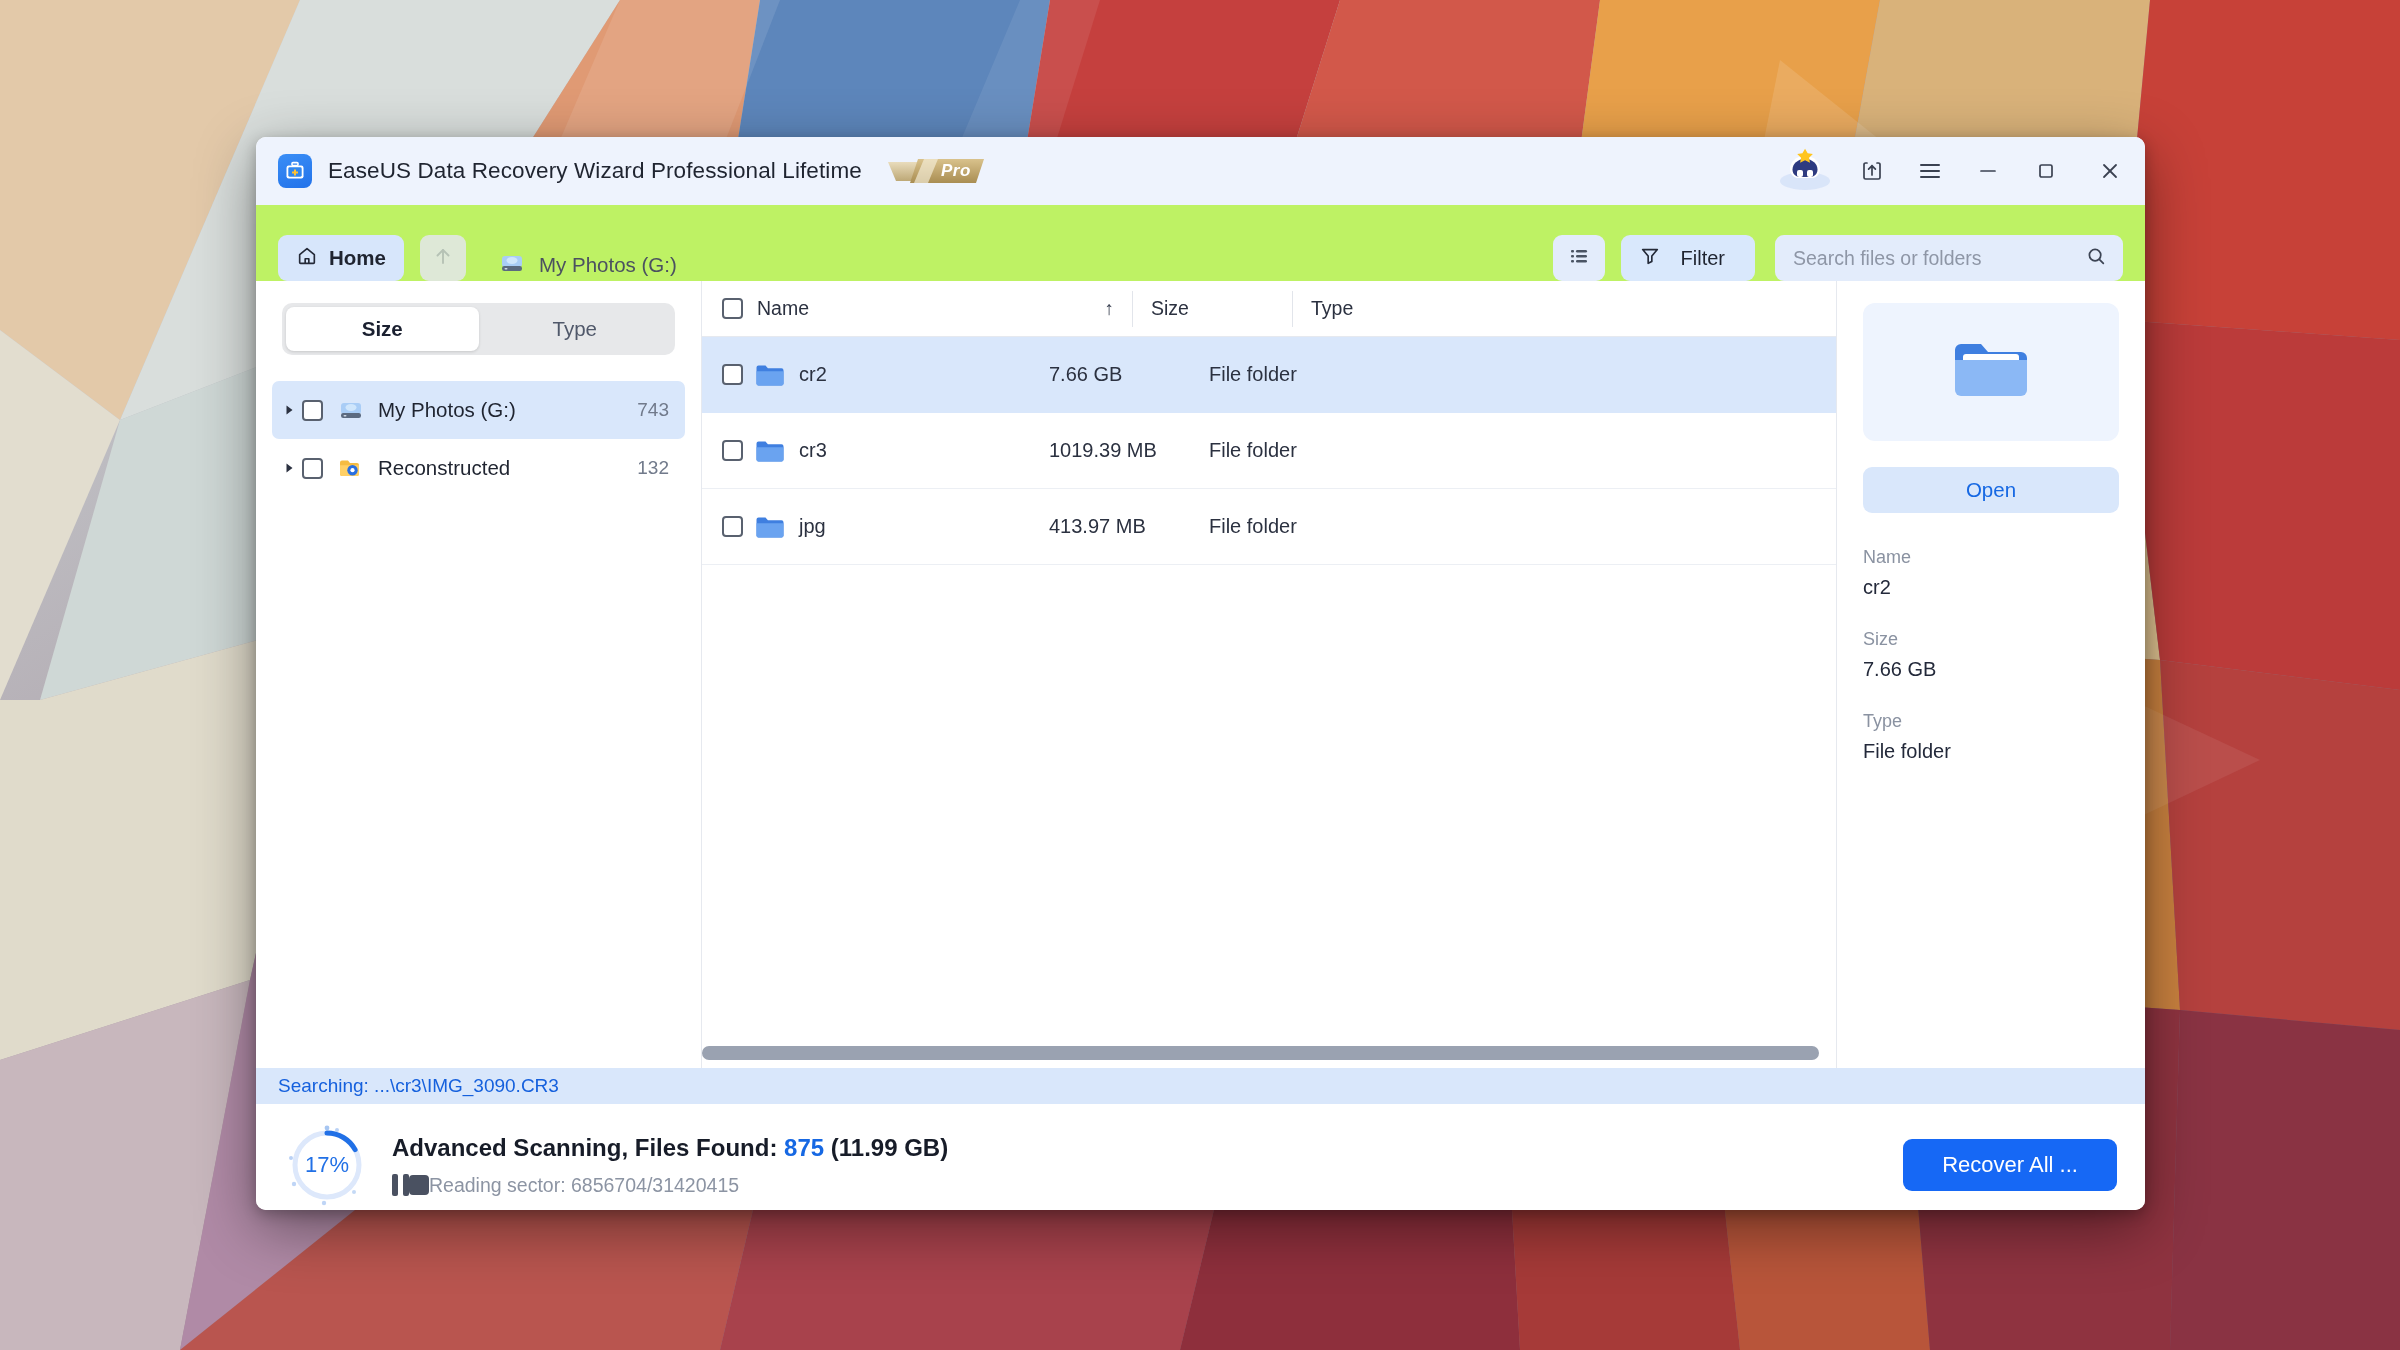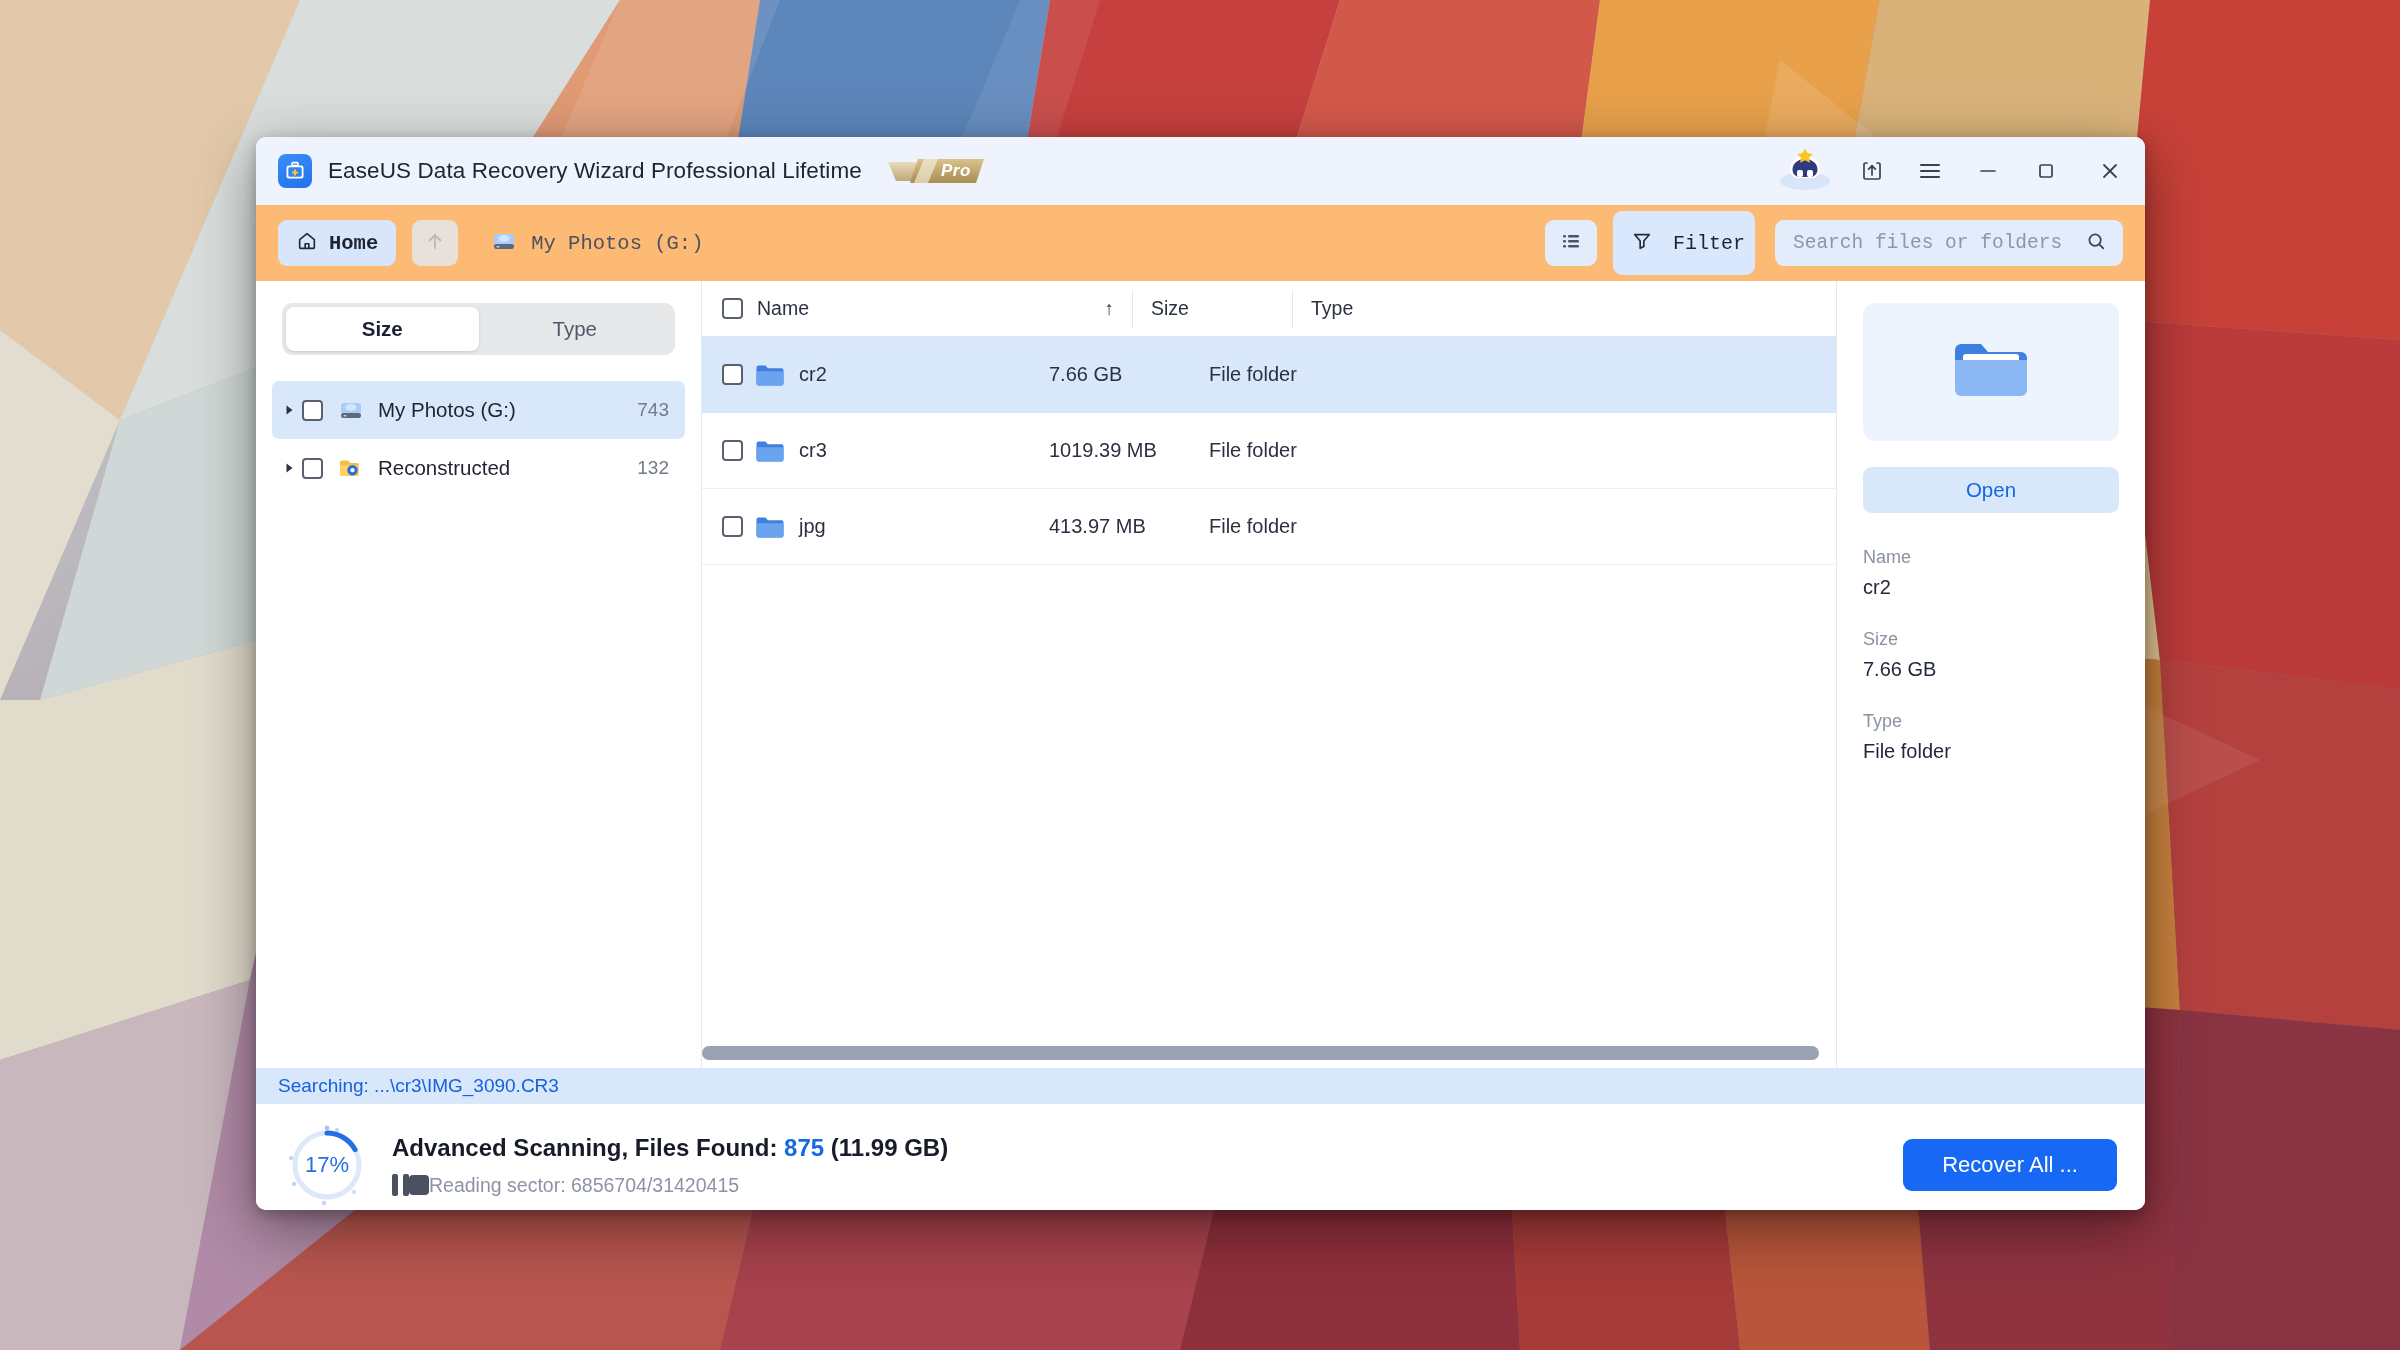--- a/index.html
+++ b/index.html
@@ -61,25 +61,24 @@
   .tb-btn {
     width: 58px; height: 68px;
     display: flex; align-items: center; justify-content: center;
     flex: 0 0 auto;
   }
   .tb-btn.close { width: 70px; }
   .mascot { width: 56px; height: 46px; margin-right: 10px; position: relative; }
 
   
   .toolbar {
-    height: 76px; background: #fdba74;
-    display: flex; align-items: center;
+    height: 76px; background: #bef264;
+    display: flex; align-items: flex-end;
     padding: 0 22px 0 22px;
     flex: 0 0 auto;
-    font-family: Liberation Mono, monospace;
   }
   .btn-home {
     height: 46px; min-width: 116px;
     background: #d7e6fb; border-radius: 9px;
     display: flex; align-items: center; gap: 11px;
     padding: 0 18px; cursor: default;
   }
   .btn-home .label { font-size: 20.5px; color: #1f2430; font-weight: 600; }
   .btn-up {
     width: 46px; height: 46px; margin-left: 16px;
@@ -90,22 +89,22 @@
   .crumb {
     display: flex; align-items: center; gap: 13px; margin-left: 32px;
   }
   .crumb .label { font-size: 20.5px; color: #4b5160; }
   .toolbar-spacer { flex: 1 1 auto; }
   .btn-listview {
     width: 52px; height: 46px; border-radius: 9px; background: #e3ecfb;
     display: flex; align-items: center; justify-content: center;
   }
   .btn-filter {
-    height: 64px; margin-left: 16px; border-radius: 9px; background: #d9e8fc;
-    display: flex; align-items: center; gap: 20px; padding: 0 10px 0 18px;
+    height: 46px; margin-left: 16px; border-radius: 9px; background: #d9e8fc;
+    display: flex; align-items: center; gap: 20px; padding: 0 30px 0 18px;
   }
   .btn-filter .label { font-size: 20px; color: #1f2430; }
   .search-box {
     height: 46px; width: 348px; margin-left: 20px;
     border-radius: 9px; background: #e3ecfb;
     display: flex; align-items: center; padding: 0 16px 0 18px;
   }
   .search-box input {
     flex: 1 1 auto; border: 0; outline: 0; background: transparent;
     font-size: 19.5px; color: #2a3040; font-family: inherit;

